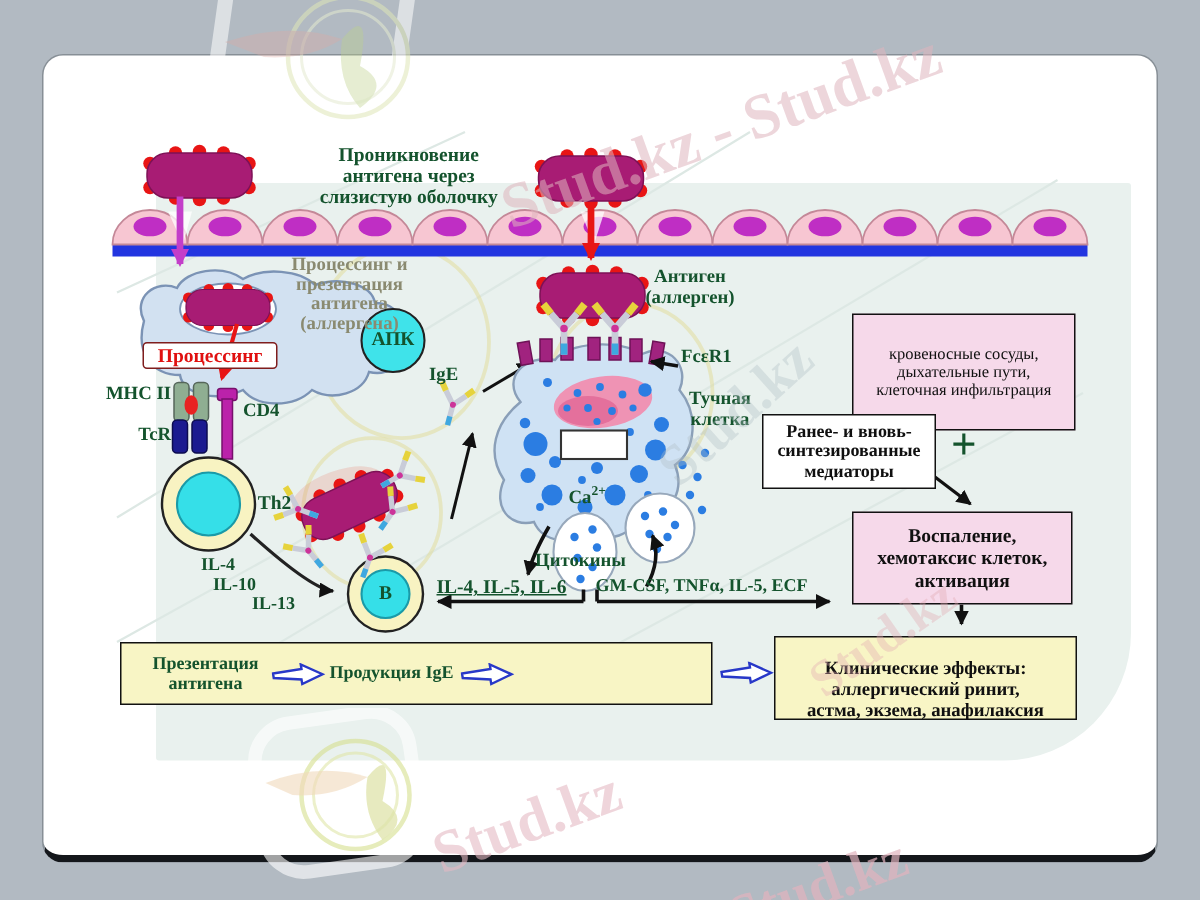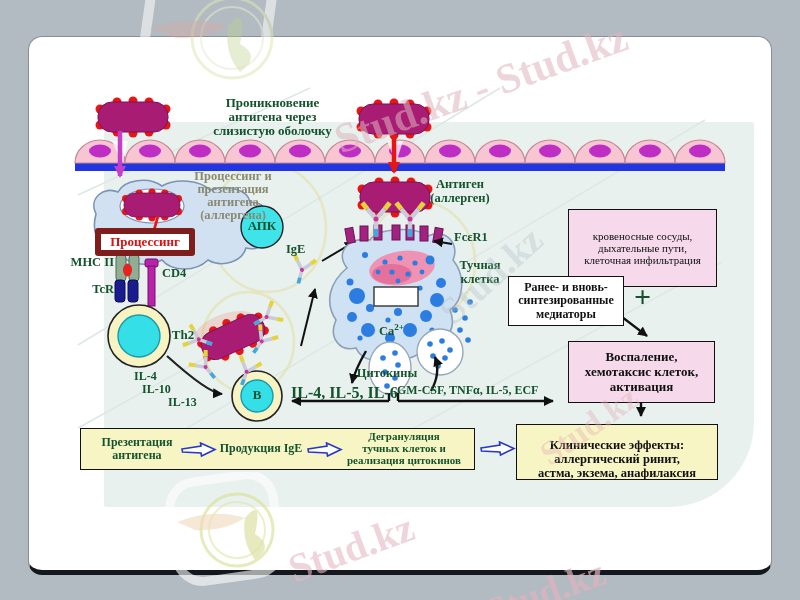--- a/index.html
+++ b/index.html
@@ -9,21 +9,21 @@
         border:1px solid #878f96;border-bottom:5px solid #14171b;border-radius:14px;z-index:1;}
   .panel{position:absolute;left:75px;top:85px;width:650px;height:385px;background:#e9f1ee;
          border-radius:2px 2px 85px 2px;z-index:1;}
   svg.layer{position:absolute;left:0;top:0;z-index:2;pointer-events:none;}
   .lbl{position:absolute;z-index:3;font-weight:bold;color:#14532d;font-size:12.5px;line-height:1.08;}
   .pre{white-space:pre-line;}
   .center{text-align:center;}
   .right{text-align:right;}
   .olive{color:#8a8a70;}
   .red{color:#e01010;}
-  .whitebox{background:#ffffff;border:6px solid #7f1d1d;border-radius:3px;padding:1px 4px;}
+  .whitebox{background:#ffffff;border:1px solid #7f1d1d;border-radius:3px;padding:1px 4px;}
   .boxed{position:absolute;z-index:3;border:1.5px solid #111;font-weight:bold;color:#101010;
          text-align:center;white-space:pre-line;}
   .pink{background:#f6d9ea;}
   .yellow{background:#f8f5c5;}
   .white{background:#ffffff;}
   .norm{font-weight:normal;}
   .wm{position:absolute;z-index:8;pointer-events:none;font-weight:bold;
       font-family:"Liberation Serif","DejaVu Serif",serif;transform-origin:left top;}
   .bluearrow{position:absolute;z-index:4;}
   sup.ca{font-size:9px;vertical-align:super;font-weight:bold;}
@@ -279,21 +279,21 @@
 <div class="lbl" style="left:168px;top:396px;font-size:12px;">IL-13</div>
 <div class="lbl center" style="left:237px;top:388px;width:40px;font-size:13px;">B</div>
 <div class="lbl" style="left:286px;top:243px;font-size:12.5px;">IgE</div>
 <div class="lbl pre center" style="left:415px;top:178px;width:90px;">Антиген
 (аллерген)</div>
 <div class="lbl" style="left:454px;top:231px;">FcεR1</div>
 <div class="lbl pre center" style="left:444px;top:259px;width:72px;">Тучная
 клетка</div>
 <div class="lbl" style="left:379px;top:289px;font-size:12.5px;z-index:4;margin-top:34px;"><span>Ca</span><sup class="ca">2+</sup></div>
 <div class="lbl center" style="left:348px;top:367px;width:78px;">Цитокины</div>
-<div class="lbl" style="left:291px;top:384px;font-size:16px;">IL-4, IL-5, IL-6</div>
+<div class="lbl" style="left:291px;top:384px;font-size:13px;text-decoration:underline;">IL-4, IL-5, IL-6</div>
 <div class="lbl" style="left:397px;top:384px;font-size:12px;">GM-CSF, TNFα, IL-5, ECF</div>
 
 <div class="boxed pink" style="left:568px;top:209px;width:147px;min-height:56px;padding:2px 0;">
   <div class="norm" style="font-size:11px;line-height:1.1;white-space:pre-line;">кровеносные сосуды,
 дыхательные пути,
 клеточная инфильтрация</div>
 </div>
 <div class="boxed white" style="left:508px;top:276px;width:114px;height:44px;font-size:12px;line-height:1.12;padding-top:4px;">Ранее- и вновь-
 синтезированные
 медиаторы</div>
@@ -308,23 +308,20 @@
 <div class="boxed yellow" style="left:80px;top:428px;width:393px;height:40px;">
   <div class="lbl pre center" style="left:10px;top:7px;width:92px;font-size:12px;line-height:1.05;">Презентация
 антигена</div>
   <svg class="bluearrow" style="left:100px;top:13px;" width="36" height="16">
     <path d="M1,7 L20,4 L19.5,1 L34,7.5 L20.5,14 L20,11 L1.5,10 Z" fill="#fff" stroke="#2838c8" stroke-width="1.6"></path>
   </svg>
   <div class="lbl center" style="left:133px;top:13px;width:94px;font-size:12px;">Продукция IgE</div>
   <svg class="bluearrow" style="left:226px;top:13px;" width="36" height="16">
     <path d="M1,7 L20,4 L19.5,1 L34,7.5 L20.5,14 L20,11 L1.5,10 Z" fill="#fff" stroke="#2838c8" stroke-width="1.6"></path>
   </svg>
-  <div class="lbl pre center" style="left:258px;top:2px;width:130px;font-size:11px;line-height:1.07;">Дегрануляция
-тучных клеток и
-реализация цитокинов</div>
 </div>
 <svg class="bluearrow" style="left:480px;top:441px;" width="36" height="16">
   <path d="M1,7 L20,4 L19.5,1 L34,7.5 L20.5,14 L20,11 L1.5,10 Z" fill="#fff" stroke="#2838c8" stroke-width="1.6"></path>
 </svg>
 
 <div class="wm" style="left:328px;top:118px;transform:rotate(-20deg);font-size:42px;color:rgba(222,180,190,0.55);">Stud.kz - Stud.kz</div>
 <div class="wm" style="left:430px;top:300px;transform:rotate(-42deg);font-size:38px;color:rgba(175,190,195,0.35);">Stud.kz</div>
 <div class="wm" style="left:533px;top:442px;transform:rotate(-35deg);font-size:34px;color:rgba(225,170,180,0.38);">Stud.kz</div>
 <div class="wm" style="left:282px;top:548px;transform:rotate(-20deg);font-size:40px;color:rgba(228,185,195,0.6);">Stud.kz</div>
 <div class="wm" style="left:480px;top:592px;transform:rotate(-20deg);font-size:38px;color:rgba(225,180,190,0.7);">Stud.kz</div>

